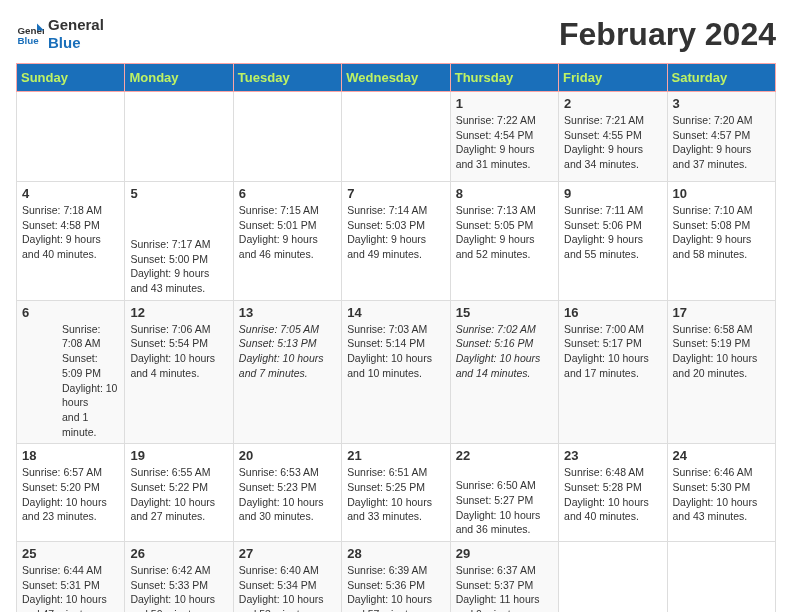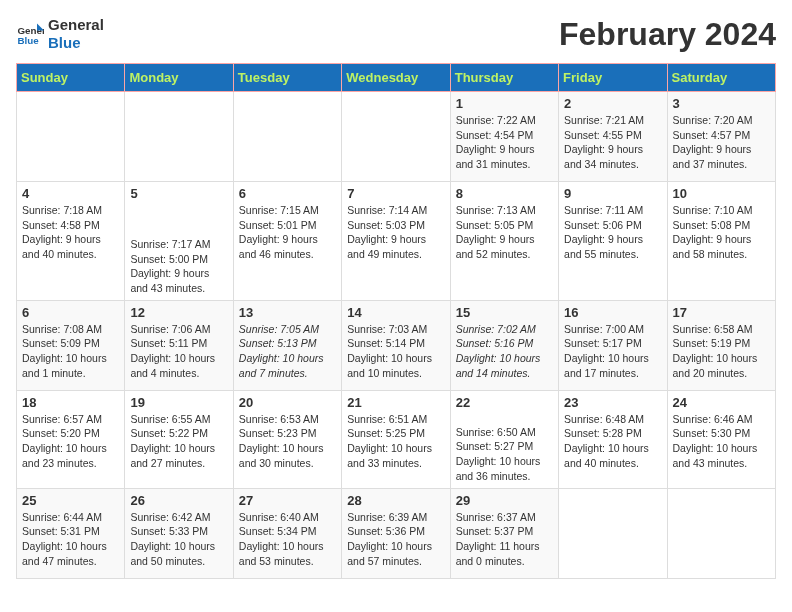--- a/index.html
+++ b/index.html
@@ -184,29 +184,29 @@
           <span class="day-number">10</span>
           <div class="day-info" style="white-space: pre-line;">Sunrise: 7:10 AM
 Sunset: 5:08 PM
 Daylight: 9 hours
 and 58 minutes.</div>
         </td>
       </tr>
       <tr>
         <td>
           <span class="day-number">6</span>
-          <div class="day-info" style="white-space: pre-line;">Sunrise: 7:08 AM
+          <div class="day-info" style="white-space: pre-line; margin-left: 40px;">Sunrise: 7:08 AM
 Sunset: 5:09 PM
 Daylight: 10 hours
 and 1 minute.</div>
         </td>
         <td>
           <span class="day-number">12</span>
           <div class="day-info" style="white-space: pre-line;">Sunrise: 7:06 AM
-Sunset: 5:11 PM
+Sunset: 5:54 PM
 Daylight: 10 hours
 and 4 minutes.</div>
         </td>
         <td>
           <span class="day-number">13</span>
           <div class="day-info" style="white-space: pre-line; font-style: italic;">Sunrise: 7:05 AM
 Sunset: 5:13 PM
 Daylight: 10 hours
 and 7 minutes.</div>
         </td>

